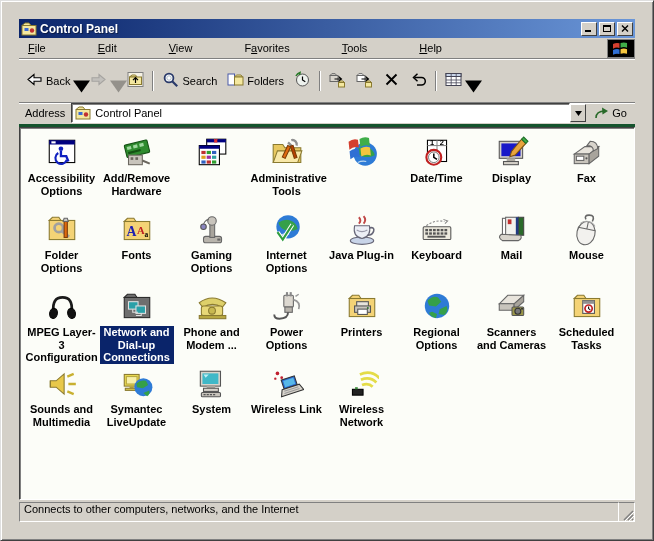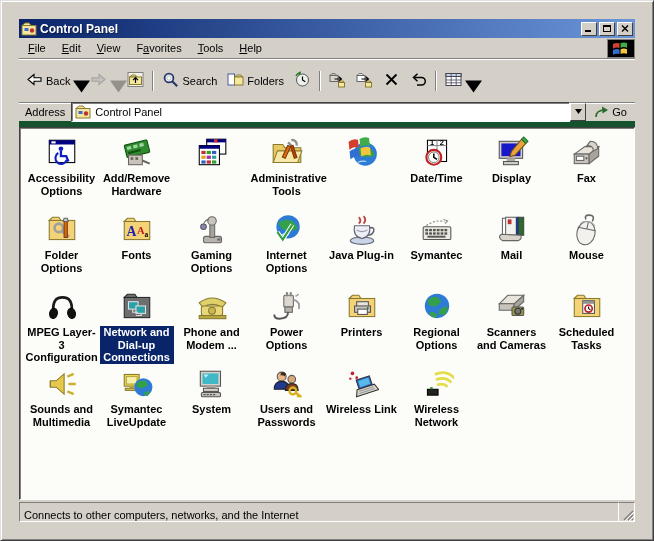--- a/index.html
+++ b/index.html
@@ -30,41 +30,41 @@
     text-shadow:1px 1px 0 rgba(0,0,0,.4); white-space:nowrap; overflow:hidden; }
   .tbtn {
     width:16px; height:14px; margin-left:2px; background:#d4d0c8;
     border-top:1px solid #fff; border-left:1px solid #fff;
     border-right:1px solid #404040; border-bottom:1px solid #404040;
     display:flex; align-items:center; justify-content:center; flex:0 0 auto;
   }
   .tbtn svg { width:10px; height:9px; }
   
   .menubar { height:21px; display:flex; align-items:center; padding-left:1px;
-    border-bottom:1px solid #808080; box-shadow:0 1px 0 #ffffff; flex:0 0 auto; }
+    border-bottom:1px solid #808080; box-shadow:0 1px 0 #ffffff; flex:0 0 auto;gap:36px; }
   .menu-item { padding:3px 8px; color:#000; cursor:default; white-space:nowrap; }
   .menu-item u { text-decoration:underline; }
   .menubar .spacer { flex:1; }
   .throbber { width:28px; height:19px; border:1px solid #808080; flex:0 0 auto;
     background:#000; display:flex; align-items:center; justify-content:center; }
   .throbber svg { width:24px; height:17px; }
   
   .toolbar { height:44px; display:flex; align-items:center; padding:1px 2px;
     border-bottom:1px solid #808080; box-shadow:0 1px 0 #ffffff; flex:0 0 auto; }
   .tool-btn { display:flex; align-items:center; padding:2px 4px; height:22px;
     border:1px solid transparent; white-space:nowrap; color:#000; }
   .tool-btn svg { width:17px; height:17px; }
   .tool-btn .lbl { margin-left:3px; font-size:11px; }
   .tool-btn.disabled { opacity:.55; filter:grayscale(1); }
   .caret { width:7px; height:5px; margin-left:3px; }
   .tool-sep { width:2px; height:20px; margin:0 3px;
     border-left:1px solid #808080; border-right:1px solid #ffffff; }
   
   .addressbar { height:24px; display:flex; align-items:center; padding:1px 2px 2px 2px;
-    border-bottom:6px solid #14532d; box-shadow:0 1px 0 #ffffff; flex:0 0 auto; }
+    border-bottom:3px solid #14532d; box-shadow:0 1px 0 #ffffff; flex:0 0 auto; }
   .addr-label { margin:0 6px 0 4px; color:#000; }
   .addr-combo { flex:1; height:20px; display:flex; align-items:center; background:#fff;
     border-top:1px solid #404040; border-left:1px solid #404040;
     border-bottom:1px solid #fff; border-right:1px solid #fff;
     box-shadow: inset 1px 1px 0 #808080; padding-left:3px; }
   .addr-combo .a-icon { width:16px; height:16px; margin-right:4px; flex:0 0 auto; }
   .addr-combo .a-text { flex:1; color:#000; }
   .combo-arrow { width:16px; height:18px; background:#d4d0c8; flex:0 0 auto;
     border-top:1px solid #fff; border-left:1px solid #fff;
     border-right:1px solid #404040; border-bottom:1px solid #404040;
@@ -81,21 +81,21 @@
   .grid { display:grid; grid-template-columns:repeat(8,75px); }
   .cell { width:75px; min-height:77px; display:flex; flex-direction:column;
     align-items:center; padding-top:2px; }
   .cell .ic { width:34px; height:34px; flex:0 0 auto; }
   .cell .ic svg { width:34px; height:34px; }
   .cell .label { margin-top:2px; text-align:center; line-height:12.5px;
     max-width:74px; color:#000; padding:0 1px;font-weight:bold; }
   .cell.selected .label { background:var(--sel-bg); color:var(--sel-text); }
   
   .statusbar { height:20px; margin-top:2px; display:flex; align-items:stretch; flex:0 0 auto; }
-  .status-panel { flex:1; display:flex; align-items:flex-end; padding-left:4px;
+  .status-panel { flex:1; display:flex; align-items:flex-start; padding-left:4px;
     border-top:1px solid #808080; border-left:1px solid #808080;
     border-bottom:1px solid #fff; border-right:1px solid #fff; color:#000; }
   .grip { width:16px; display:flex; align-items:flex-end; justify-content:flex-end;
     border-top:1px solid #808080; border-bottom:1px solid #fff; border-right:1px solid #fff; }
   .grip svg { width:13px; height:13px; }
 </style>
 </head>
 <body style="--sel-bg: #0a246a; --sel-text: #ffffff;">
 
 <div class="window">
@@ -439,21 +439,21 @@
                 <rect x="23" y="15" width="2.6" height="2.2"></rect>
                 <rect x="5" y="18.2" width="2.6" height="2.2"></rect>
                 <rect x="8.6" y="18.2" width="2.6" height="2.2"></rect>
                 <rect x="12.2" y="18.2" width="2.6" height="2.2"></rect>
                 <rect x="15.8" y="18.2" width="2.6" height="2.2"></rect>
                 <rect x="19.4" y="18.2" width="2.6" height="2.2"></rect>
                 <rect x="23" y="18.2" width="2.6" height="2.2"></rect>
                 <rect x="7" y="21.4" width="17" height="1.8"></rect>
               </g>
             </svg></span>
-          <span class="label">Symantec</span>
+          <span class="label">Keyboard</span>
         </div>
         <div class="cell">
           <span class="ic"><svg viewBox="0 0 32 32">
               <rect x="7" y="5" width="12" height="17" fill="#fff" stroke="#666"></rect>
               <rect x="10" y="4" width="12" height="17" fill="#f2f2ee" stroke="#666"></rect>
               <rect x="12" y="6" width="3.5" height="4.5" fill="#c03030"></rect>
               <path d="M22 4 h5 v17 h-5z" fill="#2a6a2a" stroke="#444"></path>
               <rect x="19.6" y="4" width="2.4" height="17" fill="#203a80"></rect>
               <path d="M6 20 q-4 3 1 6 h15 q4-2 2-5z" fill="#d8d4cc" stroke="#666"></path>
             </svg></span>
@@ -580,32 +580,20 @@
               <rect x="8" y="20" width="14" height="3" fill="#d8d4cc" stroke="#555"></rect>
               <rect x="6" y="24" width="18" height="4" rx="1" fill="#c8c4bc" stroke="#555"></rect>
               <g fill="#555">
                 <rect x="8" y="25.4" width="2" height="1.2"></rect>
                 <rect x="11" y="25.4" width="2" height="1.2"></rect>
                 <rect x="14" y="25.4" width="2" height="1.2"></rect>
                 <rect x="17" y="25.4" width="2" height="1.2"></rect>
               </g>
             </svg></span>
           <span class="label">System</span>
-        </div>
-        <div class="cell">
-          <span class="ic"><svg viewBox="0 0 32 32">
-              <circle cx="11" cy="9" r="4.2" fill="#e8b888" stroke="#555"></circle>
-              <path d="M10 6 q2-2 5 0 l-1 3 q-2-2-4-1z" fill="#3a2a1a"></path>
-              <path d="M4 21 q0-7.5 7-7.5 q7 0 7 7.5z" fill="#203a90" stroke="#222"></path>
-              <circle cx="20.5" cy="11.5" r="3.6" fill="#d8a878" stroke="#555"></circle>
-              <path d="M14.5 22 q0-6.5 6-6.5 q6 0 6 6.5z" fill="#7a3a20" stroke="#222"></path>
-              <circle cx="21.5" cy="22.5" r="3.2" fill="none" stroke="#d8b020" stroke-width="2.2"></circle>
-              <path d="M24.2 24.2 l5.3 4 M27.5 26 l-1.8 2.3" stroke="#d8b020" stroke-width="2.2"></path>
-            </svg></span>
-          <span class="label">Users and Passwords</span>
         </div>
         <div class="cell">
           <span class="ic"><svg viewBox="0 0 32 32">
               <circle cx="7" cy="6" r="1.7" fill="#c02030"></circle>
               <circle cx="11" cy="10" r="1.3" fill="#c02030"></circle>
               <circle cx="5" cy="11" r="1.1" fill="#c02030"></circle>
               <g transform="rotate(-18 19 19)">
                 <rect x="13" y="10" width="13" height="9" fill="#2a6ad0" stroke="#333"></rect>
                 <rect x="14.5" y="11.5" width="10" height="6" fill="#58b8e8"></rect>
                 <path d="M11 19 h17 l2.5 6 H8.5z" fill="#d8d4cc" stroke="#333"></path>

